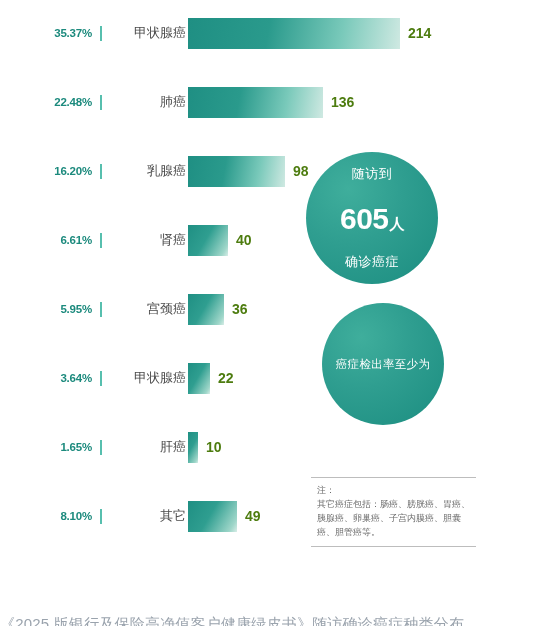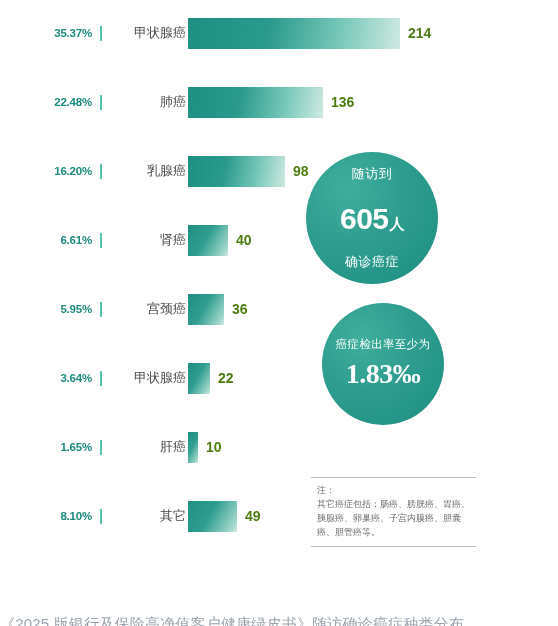--- a/index.html
+++ b/index.html
@@ -292,21 +292,20 @@
   </div>
 
   <div class="circle circle-big">
     <div class="c-top">随访到</div>
     <div class="c-mid"><span>605</span><span class="unit">人</span></div>
     <div class="c-bot">确诊癌症</div>
   </div>
 
   <div class="circle circle-small">
     <div class="c-top2">癌症检出率至少为</div>
-    <div class="c-mid2">1.83‰</div>
   </div>
 
   <div class="note">
     <div class="note-line">注：</div>
     <div class="note-body">其它癌症包括：肠癌、膀胱癌、胃癌、胰腺癌、卵巢癌、子宫内膜癌、胆囊癌、胆管癌等。</div>
   </div>
 
   <div class="caption">《2025 版银行及保险高净值客户健康绿皮书》随访确诊癌症种类分布</div>
 
 </div>

